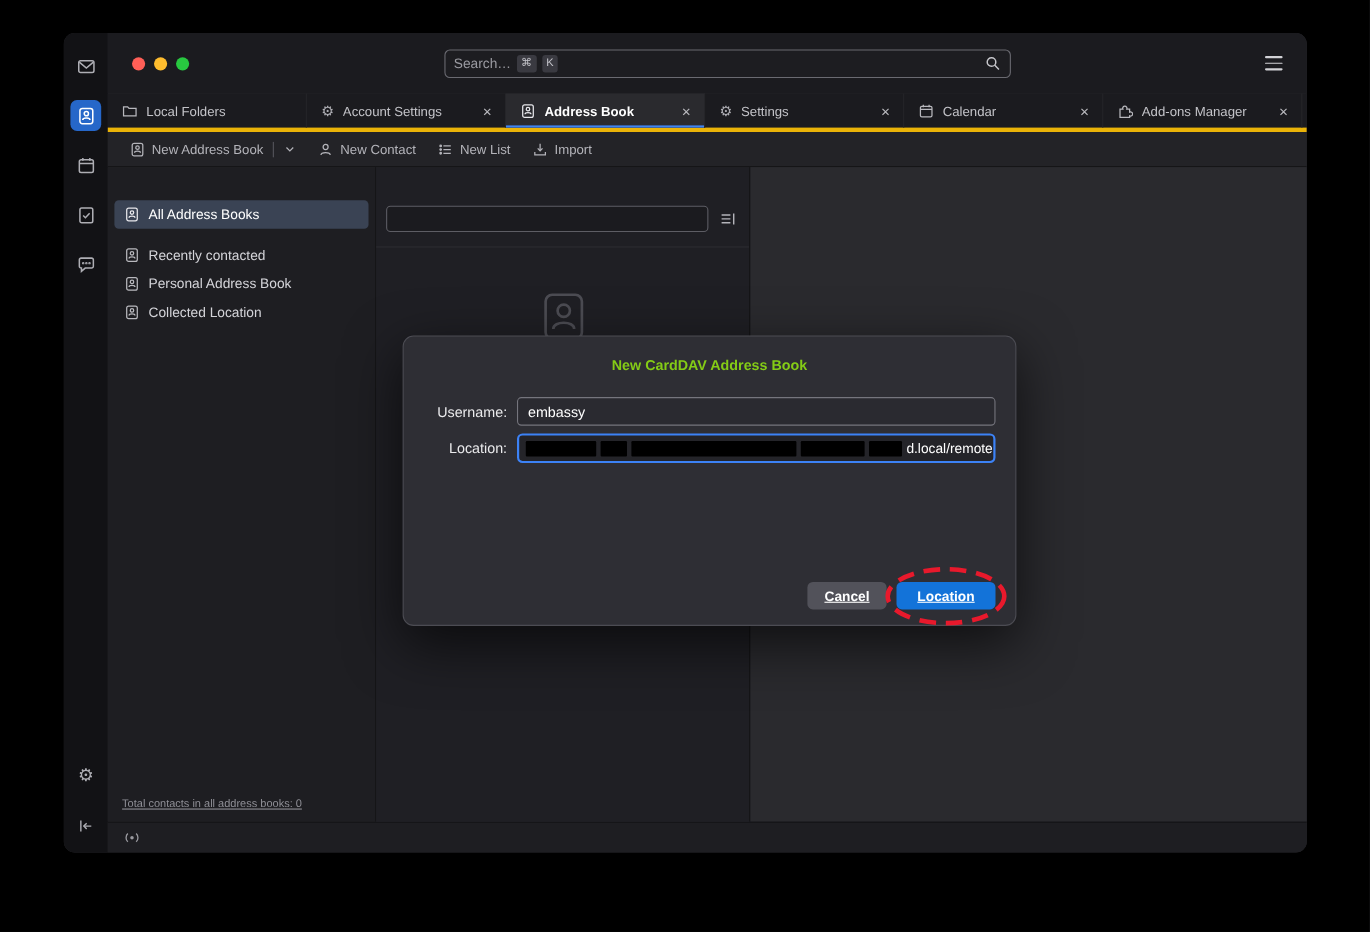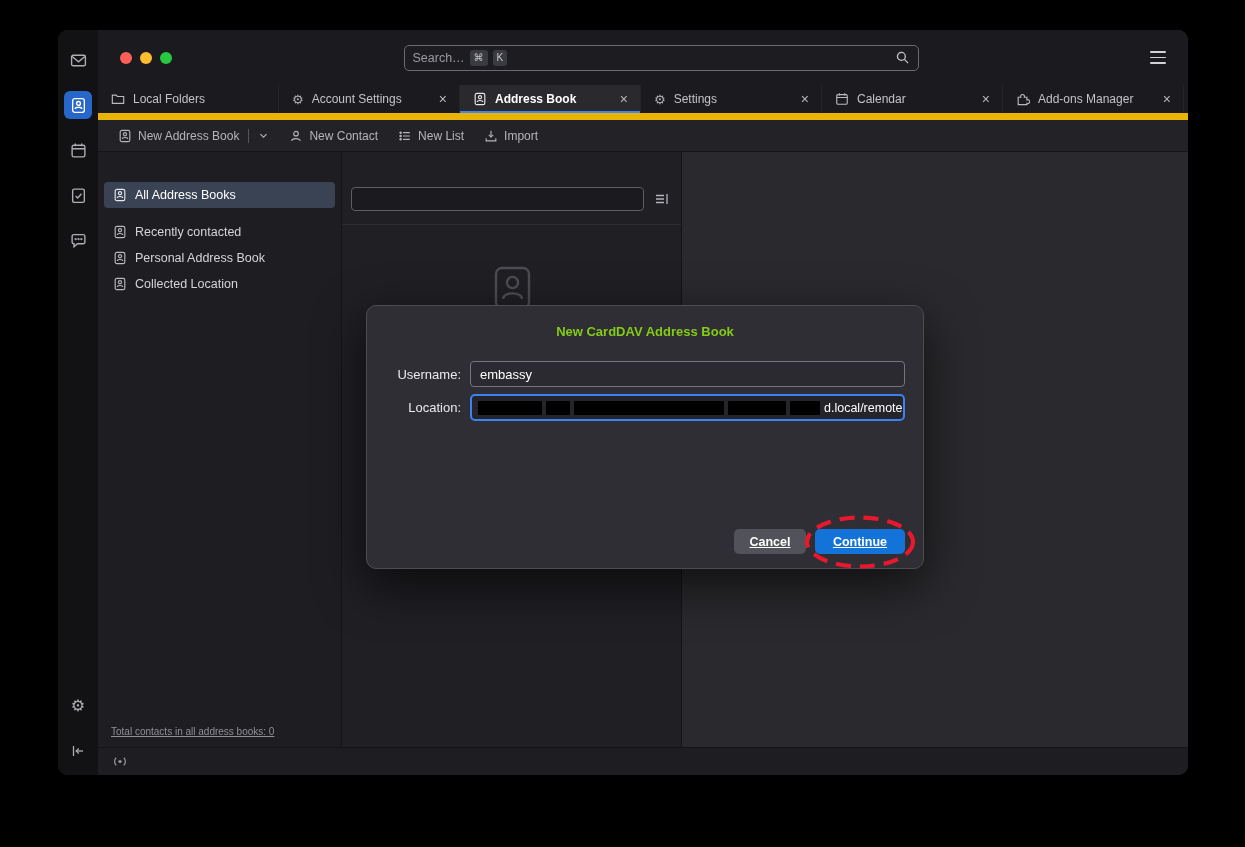--- a/index.html
+++ b/index.html
@@ -32,21 +32,21 @@
   .search-wrap { width:515px; height:26px; border:1px solid #6a6a71; border-radius:5px;
     background:#1d1d21; display:flex; align-items:center; padding:0 8px; gap:5px; flex:none; cursor:text; }
   .search-text { color:#9a9aa1; font-size:12.5px; }
   .kbd { background:#3a3a41; color:#c6c6cc; border-radius:3px; font-size:10px;
     height:16px; line-height:16px; padding:0 4px; }
   .hamburger { display:flex; flex-direction:column; gap:3.5px; cursor:pointer; padding:4px 0; }
   .hamburger span { width:16px; height:1.8px; background:#d2d2d6; border-radius:1px; }
 
   
   .tabbar { height:35px; background:#1b1b1f; display:flex; align-items:stretch;
-    border-bottom:7px solid #eab308; flex:none; }
+    border-bottom:4px solid #eab308; flex:none; }
   .tab { flex:1; max-width:181px; display:flex; align-items:center; gap:8px;
     padding:0 10px 0 13px; font-size:12px; color:#c3c3c8; position:relative;
     border-right:1px solid #252529; cursor:pointer; white-space:nowrap; }
   .tab .label { flex:1; overflow:hidden; text-overflow:ellipsis; }
   .tab.active { background:#2a2a2e; color:#fff; font-weight:bold; }
   .tab.active::after { content:""; position:absolute; left:0; right:0; bottom:0;
     height:2px; background:#3f84f0; }
   .tab .close { font-size:14px; color:#b8b8bd; padding:0 2px; cursor:pointer; font-weight:normal; }
   .ticon { flex:none; }
   .tab .glyph { font-size:13px; }
@@ -366,21 +366,21 @@
         <span class="redact" style="width:24px"></span>
         <span class="redact" style="width:150px"></span>
         <span class="redact" style="width:58px"></span>
         <span class="redact" style="width:30px"></span>
         <span class="location-suffix">d.local/remote.p</span>
       </div>
     </div>
     <div class="dialog-buttons">
       <button class="btn btn-cancel">Cancel</button>
       <span class="continue-wrap">
-        <button class="btn btn-continue">Continue</button>
+        <button class="btn btn-continue">Location</button>
         <svg class="annotation" width="118" height="58" viewBox="0 0 118 58">
             <ellipse cx="59" cy="29" rx="53" ry="24.5" fill="none" stroke="#e8192c" stroke-width="4.2" stroke-dasharray="15 9"></ellipse>
           </svg>
       </span>
     </div>
   </div>
 
 </div>
 
 </body></html>

